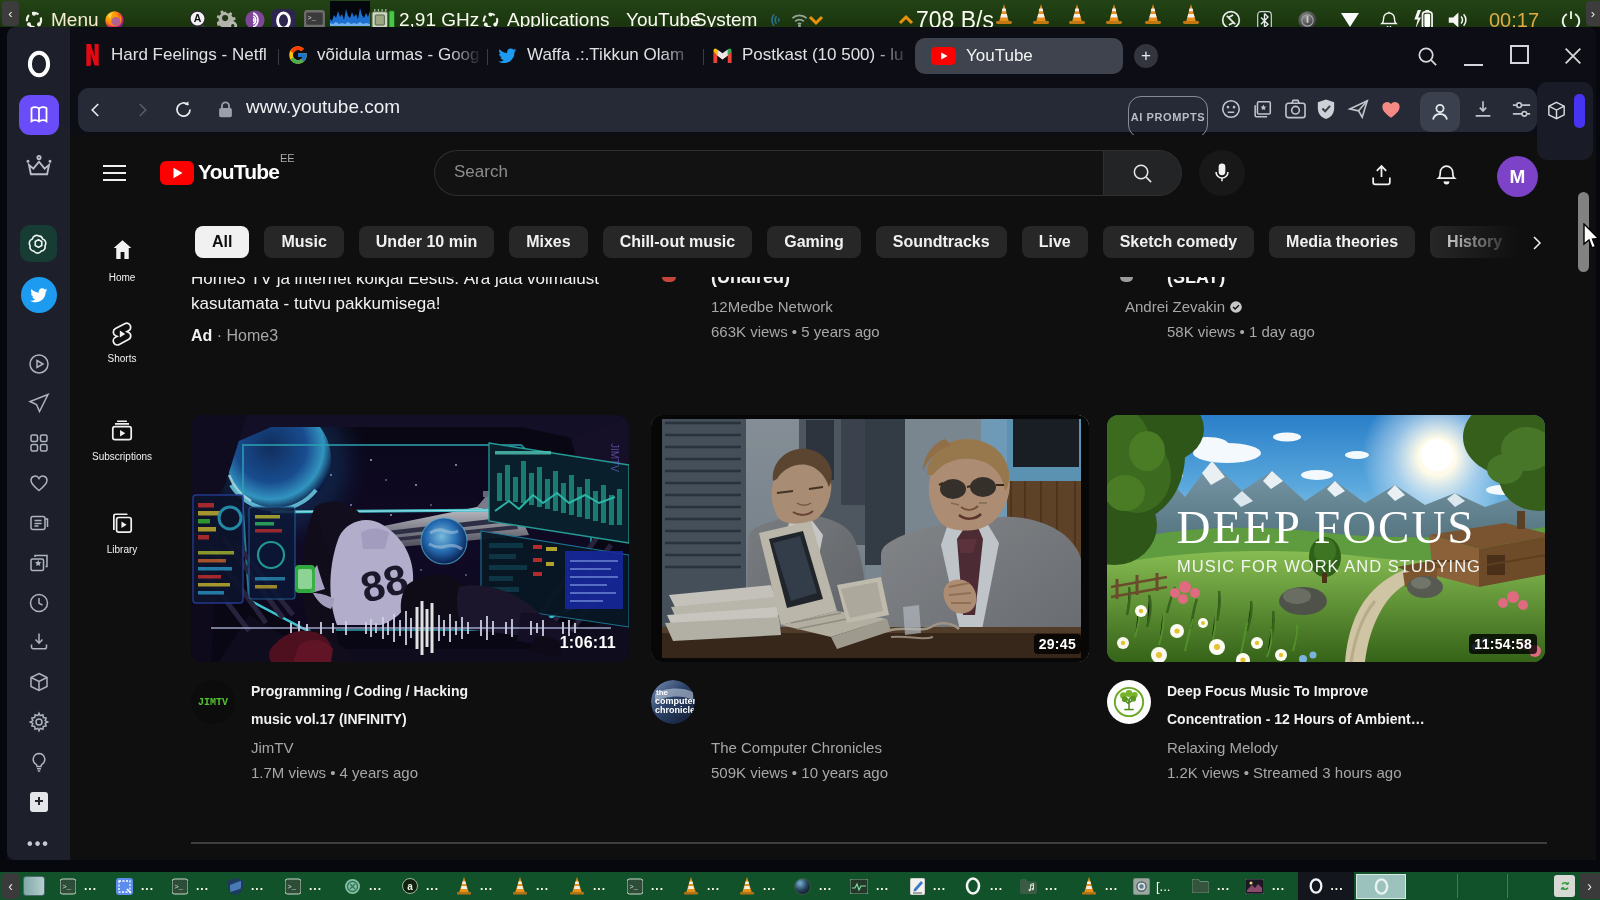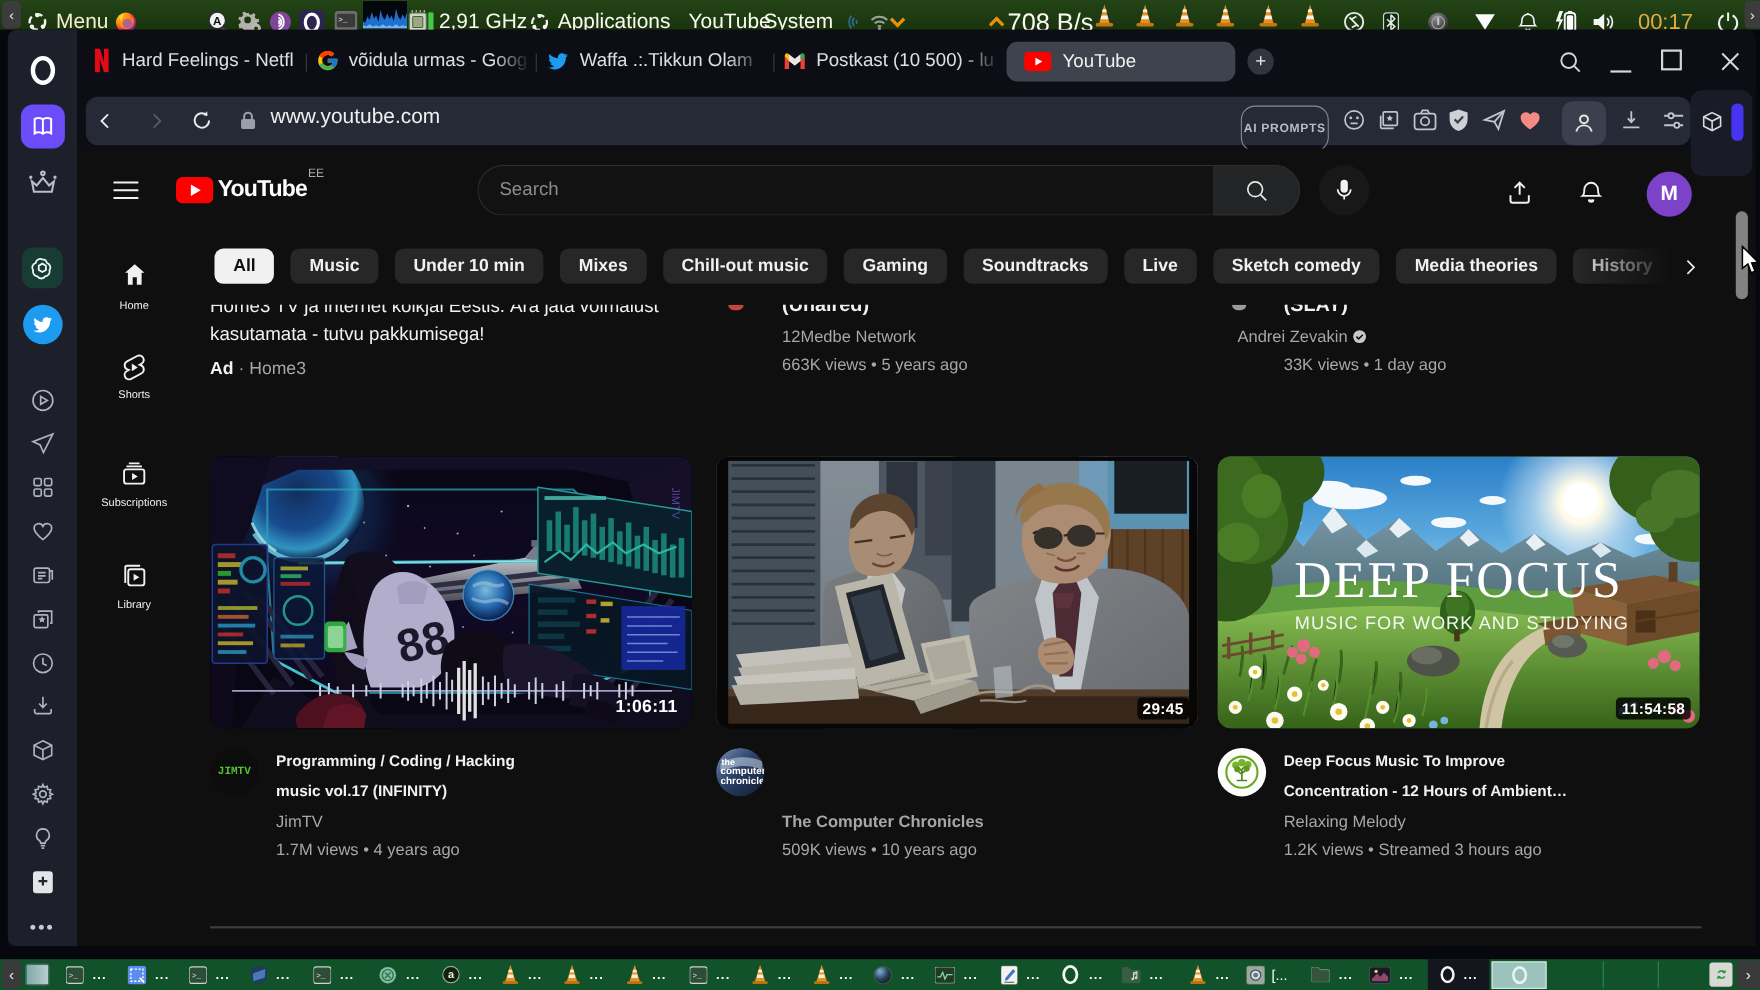--- a/index.html
+++ b/index.html
@@ -551,21 +551,21 @@
       <div style="position:absolute; left:592px; top:142px; width:14px; height:5px; border-radius:0 0 7px 7px; background:#c4453c;"></div>
       <div style="position:absolute; left:641px; top:132px; color:#f1f1f1; font-size:18px; font-weight:bold;">(Unaired)</div>
       <div style="position:absolute; left:641px; top:163px; color:#a7a7a7; font-size:15px;">12Medbe Network</div>
       <div style="position:absolute; left:641px; top:188px; color:#a7a7a7; font-size:15px;">663K views • 5 years ago</div>
       <div style="position:absolute; left:1050px; top:142px; width:13px; height:5px; border-radius:0 0 7px 7px; background:#9b9b9b;"></div>
       <div style="position:absolute; left:1097px; top:132px; color:#f1f1f1; font-size:18px; font-weight:bold;">(SLAY)</div>
       <div style="position:absolute; left:1055px; top:163px; color:#a7a7a7; font-size:15px;">Andrei Zevakin <svg width="14" height="14" viewBox="0 0 24 24" style="vertical-align:-2px;">
             <circle cx="12" cy="12" r="10" fill="#c8c8c8"></circle>
             <path d="M7 12 L10.5 15.5 L17 9" fill="none" stroke="#0f0f0f" stroke-width="2.4"></path>
           </svg></div>
-      <div style="position:absolute; left:1097px; top:188px; color:#a7a7a7; font-size:15px;">33K views • 1 day ago</div>
+      <div style="position:absolute; left:1097px; top:188px; color:#a7a7a7; font-size:15px;">58K views • 1 day ago</div>
 
       <div class="vt" id="thumb1" style="left:121px; top:280px; background:#0a0715;">
         <svg width="438" height="247" viewBox="0 0 438 247">
           <defs>
             <radialGradient id="planet" cx="42%" cy="38%" r="62%">
                 <stop offset="0%" stop-color="#123468"></stop>
                 <stop offset="55%" stop-color="#1b55a0"></stop>
                 <stop offset="82%" stop-color="#38a8d8"></stop>
                 <stop offset="100%" stop-color="#0a1c48"></stop>
               </radialGradient>
@@ -1062,21 +1062,21 @@
                 <stop offset="100%" stop-color="#101a2e"></stop>
               </linearGradient>
             </defs>
             <circle cx="22" cy="22" r="22" fill="url(#ccav)"></circle>
             <path d="M4 14 C12 8 30 6 42 12 L42 20 C30 14 14 16 4 22 Z" fill="#d8e4f2" opacity=".5"></path>
             <text x="5" y="15" font-size="8" fill="#fff" font-family="Liberation Sans" font-weight="bold">the</text>
             <text x="4" y="24" font-size="9" fill="#fff" font-family="Liberation Sans" font-weight="bold">computer</text>
             <text x="4" y="33" font-size="9" fill="#fff" font-family="Liberation Sans" font-weight="bold">chronicles</text>
           </svg>
       </div>
-      <div style="position:absolute; left:641px; top:602px;font-weight:bold;" class="vmeta">The Computer Chronicles</div>
+      <div style="position:absolute; left:641px; top:602px;" class="vmeta">The Computer Chronicles</div>
       <div style="position:absolute; left:641px; top:627px;" class="vmeta">509K views • 10 years ago</div>
 
       <div class="avatar" style="left:1037px; top:545px; background:#fdfdfd; display:flex; align-items:center; justify-content:center;">
         <svg width="34" height="34" viewBox="0 0 36 36">
             <circle cx="18" cy="18" r="15" fill="none" stroke="#6aa824" stroke-width="2"></circle>
             <path d="M18 26 V15 M18 17 L12 11 M18 15 L24 10 M18 20 L13 16 M18 19 L23 15" stroke="#4d8a1d" stroke-width="1.6" fill="none"></path>
             <circle cx="12" cy="11" r="3.4" fill="#76b42a"></circle>
             <circle cx="18" cy="9" r="3.6" fill="#76b42a"></circle>
             <circle cx="24" cy="10.5" r="3.2" fill="#76b42a"></circle>
             <circle cx="13.5" cy="15" r="3" fill="#5d9a20"></circle>

